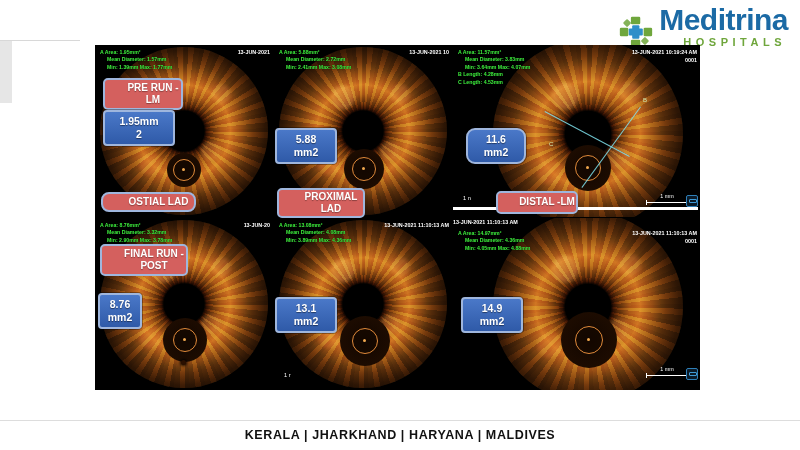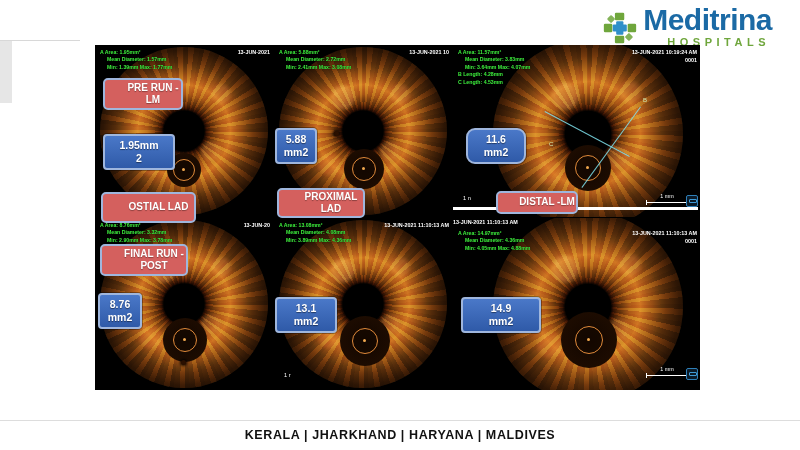--- a/index.html
+++ b/index.html
@@ -10,22 +10,22 @@
     overflow: hidden;
   }
   #slide {
     position: relative;
     width: 800px; height: 450px;
     background: #ffffff;
   }
 
   
   .logo-wrap {
-    position: absolute; top: 4px; right: 28px;
-    display: flex; align-items: center; gap: 6px;
+    position: absolute; top: 4px; right: 12px;
+    display: flex; align-items: flex-end; gap: 6px;
   }
   .logo-mark { width: 34px; height: 34px; margin-top: 2px; }
   .logo-text { display: flex; flex-direction: column; align-items: flex-end; }
   .logo-name {
     font-size: 30px; font-weight: bold; color: #1b6aa5;
     letter-spacing: -0.5px; line-height: 32px;
   }
   .logo-sub {
     font-size: 11px; font-weight: bold; color: #6fa63c;
     letter-spacing: 4.5px; line-height: 13px; margin-right: 2px;
@@ -374,30 +374,30 @@
 
       <div class="stamp" style="left:358px; top:1px;">13-JUN-2021 11:10:13 AM</div>
     </div>
   </div>
 
   <div class="callout-red" style="left:103px; top:78px; width:80px; height:32px;">
     <span>PRE RUN -</span>
     <span>LM</span>
   </div>
 
-  <div class="callout-blue" style="left:103px; top:134px; width:72px; height:36px;">
+  <div class="callout-blue" style="left:103px; top:110px; width:72px; height:36px;">
     <span>1.95mm</span>
     <span>2</span>
   </div>
 
-  <div class="callout-red" style="left:101px; top:192px; width:95px; height:31px;">
+  <div class="callout-red" style="left:101px; top:192px; width:95px; height:20px;border-radius:8px;">
     <span>OSTIAL  LAD</span>
   </div>
 
-  <div class="callout-blue" style="left:275px; top:128px; width:42px; height:36px;">
+  <div class="callout-blue" style="left:275px; top:128px; width:62px; height:36px;">
     <span>5.88</span>
     <span>mm2</span>
   </div>
 
   <div class="callout-red" style="left:277px; top:188px; width:88px; height:30px;">
     <span>PROXIMAL</span>
     <span>LAD</span>
   </div>
 
   <div class="callout-blue" style="left:466px; top:128px; width:60px; height:36px;border-radius:9px;">
@@ -417,20 +417,20 @@
   <div class="callout-blue" style="left:98px; top:293px; width:44px; height:36px;">
     <span>8.76</span>
     <span>mm2</span>
   </div>
 
   <div class="callout-blue" style="left:275px; top:297px; width:62px; height:36px;">
     <span>13.1</span>
     <span>mm2</span>
   </div>
 
-  <div class="callout-blue" style="left:461px; top:297px; width:80px; height:36px;">
+  <div class="callout-blue" style="left:461px; top:297px; width:62px; height:36px;">
     <span>14.9</span>
     <span>mm2</span>
   </div>
 
   <div class="footer">KERALA | JHARKHAND | HARYANA  | MALDIVES</div>
 
 </div>
 
 </body></html>

